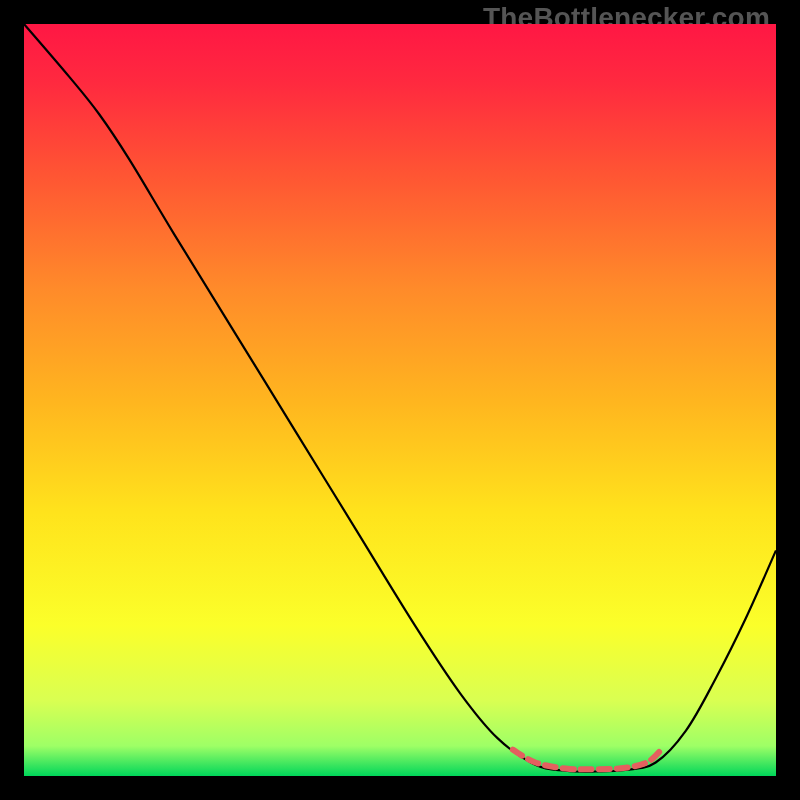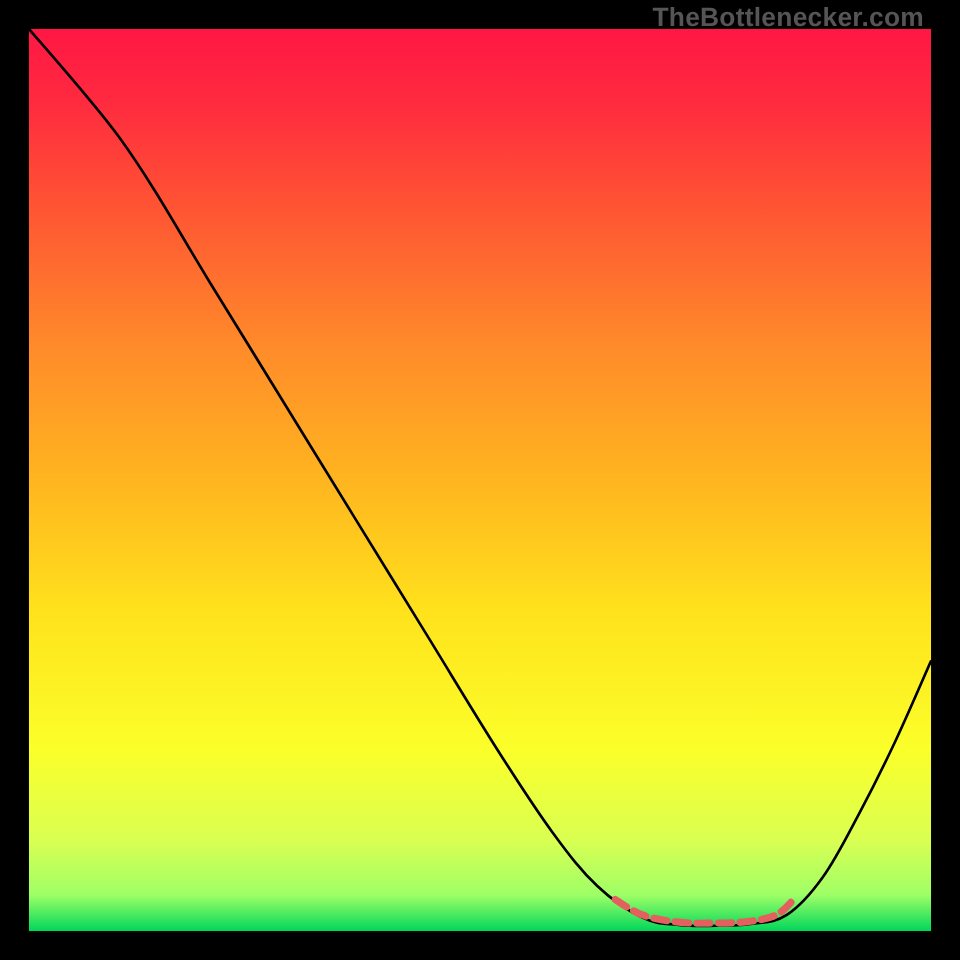--- a/index.html
+++ b/index.html
@@ -24,21 +24,21 @@
     left: 0;
     top: 0;
     width: 752px;
     height: 752px;
   }
   .watermark {
     position: absolute;
     top: 2px;
     right: 30px;
     color: #555;
-    font-size: 22px;
+    font-size: 28px;
     font-weight: 600;
     letter-spacing: 0.2px;
     user-select: none;
   }
 </style>
 </head>
 <body>
 
 <div class="watermark">TheBottlenecker.com</div>
 

